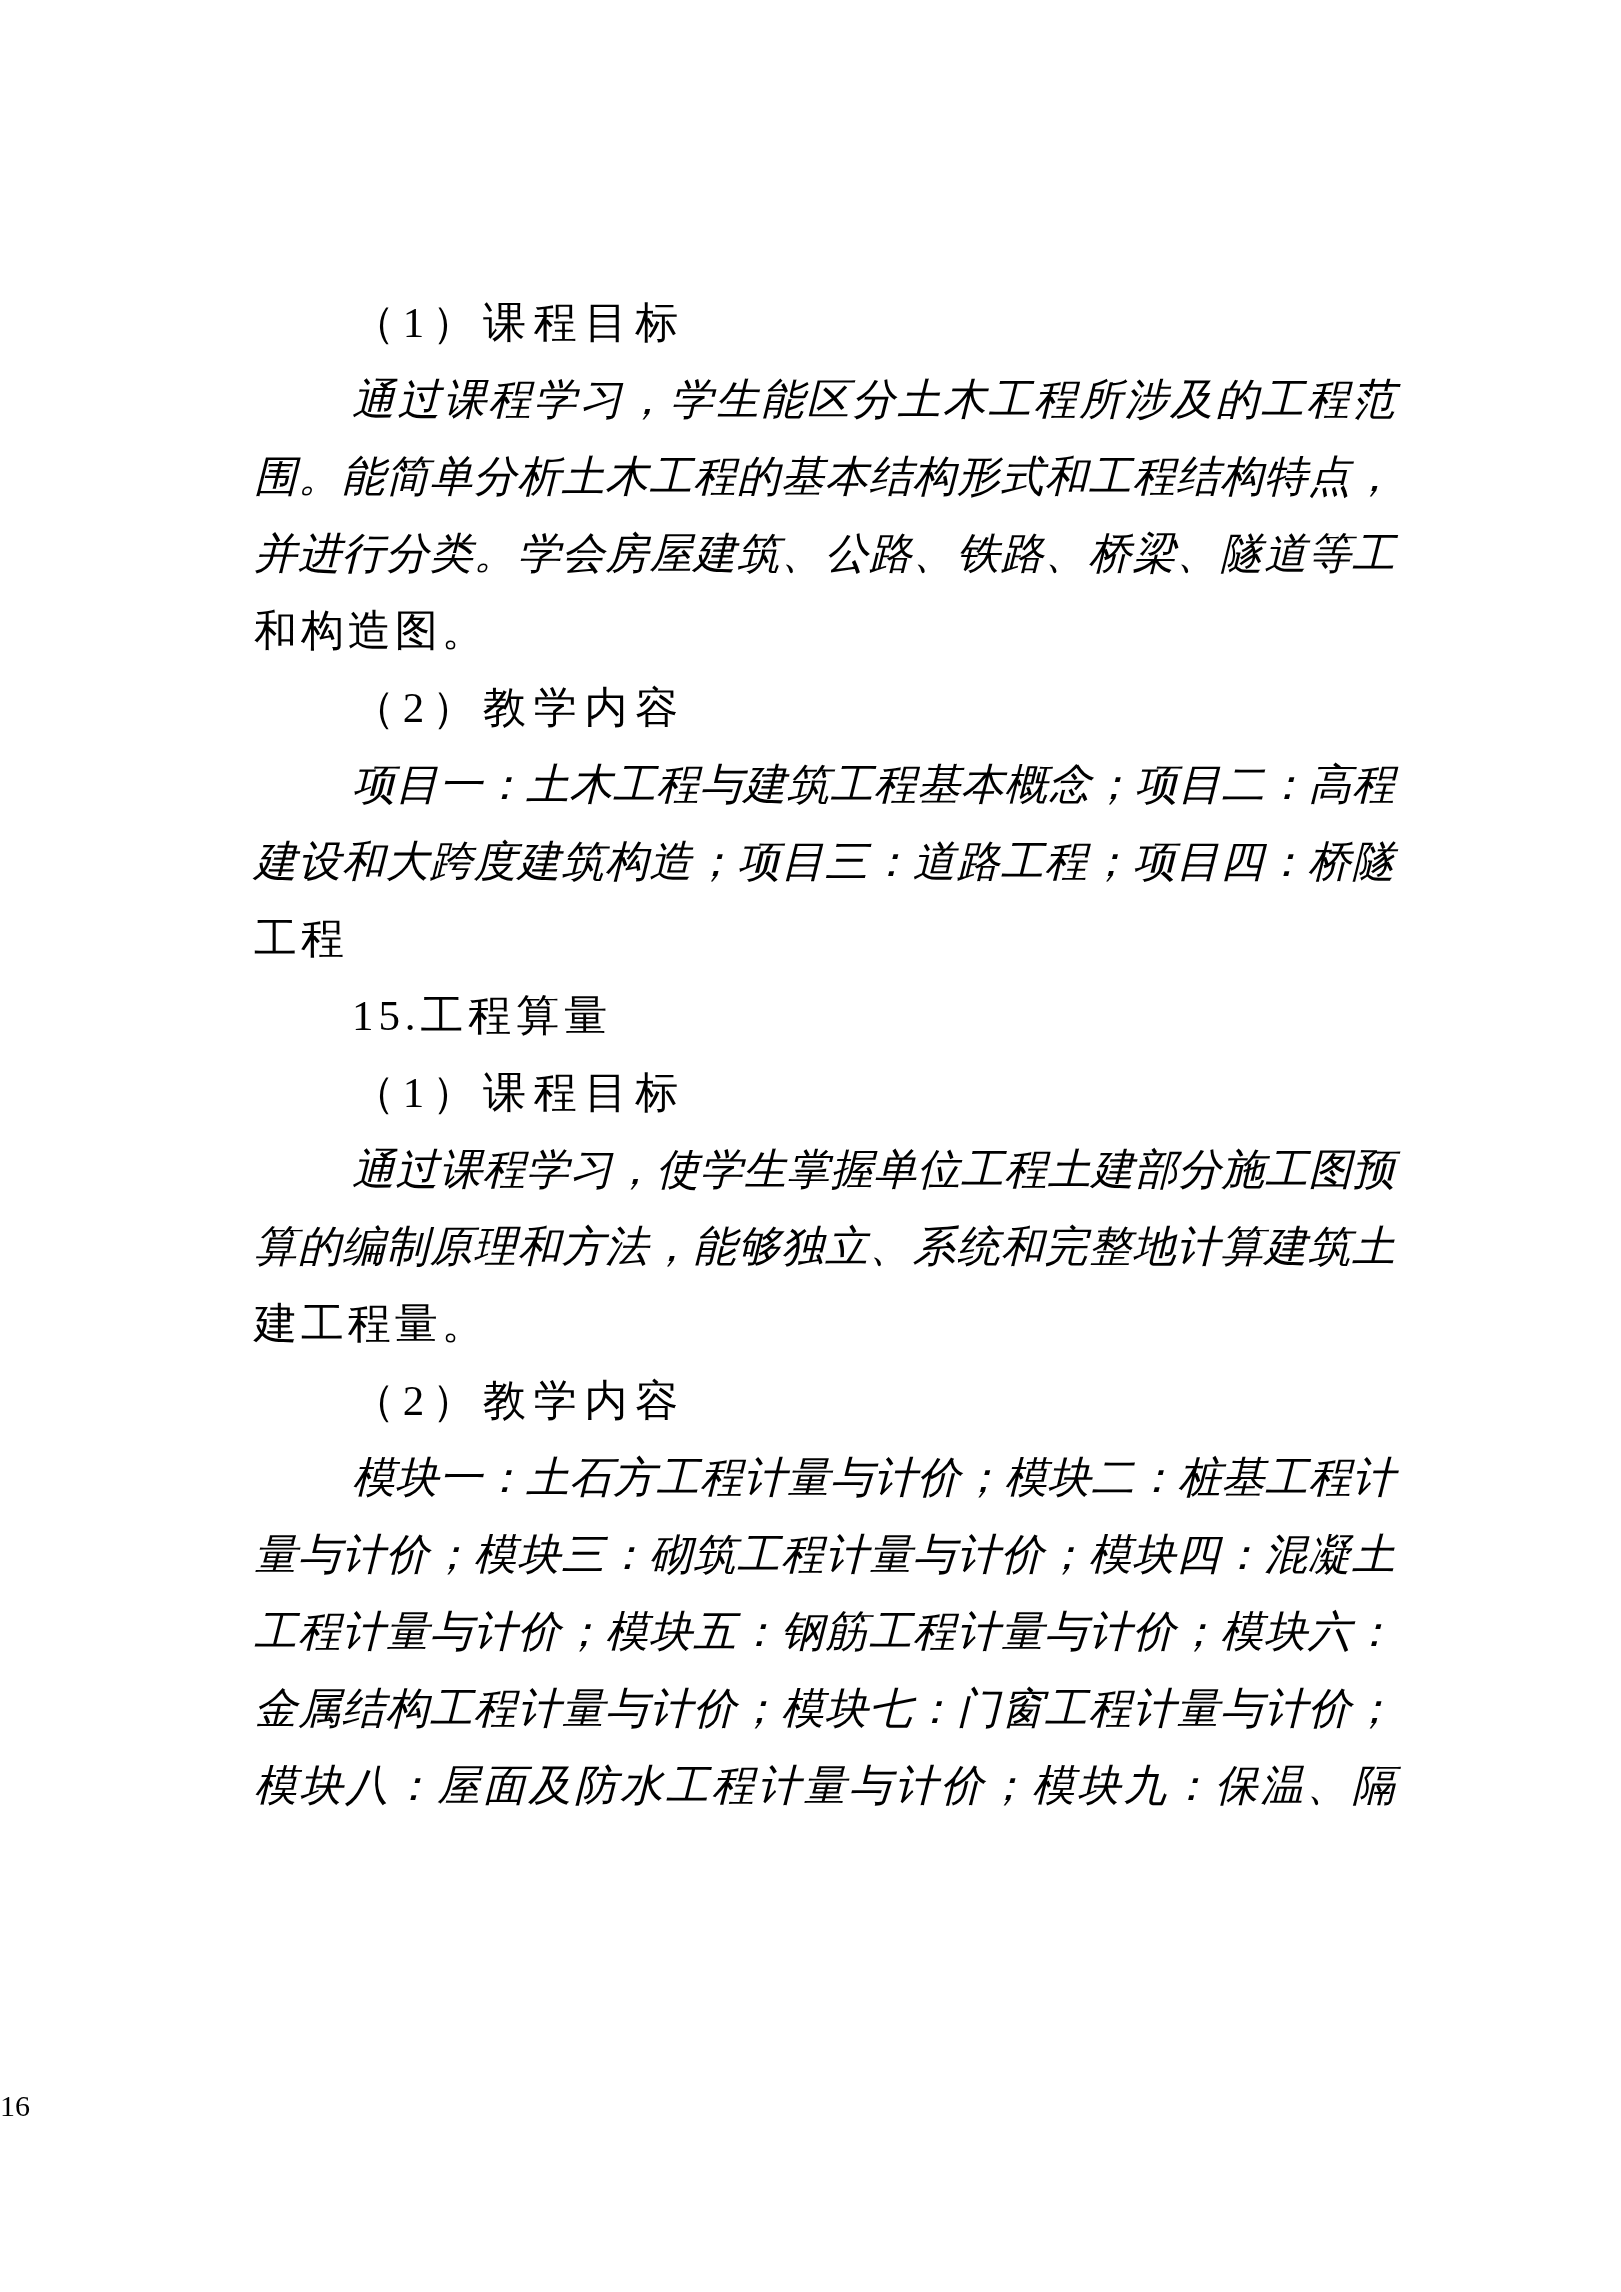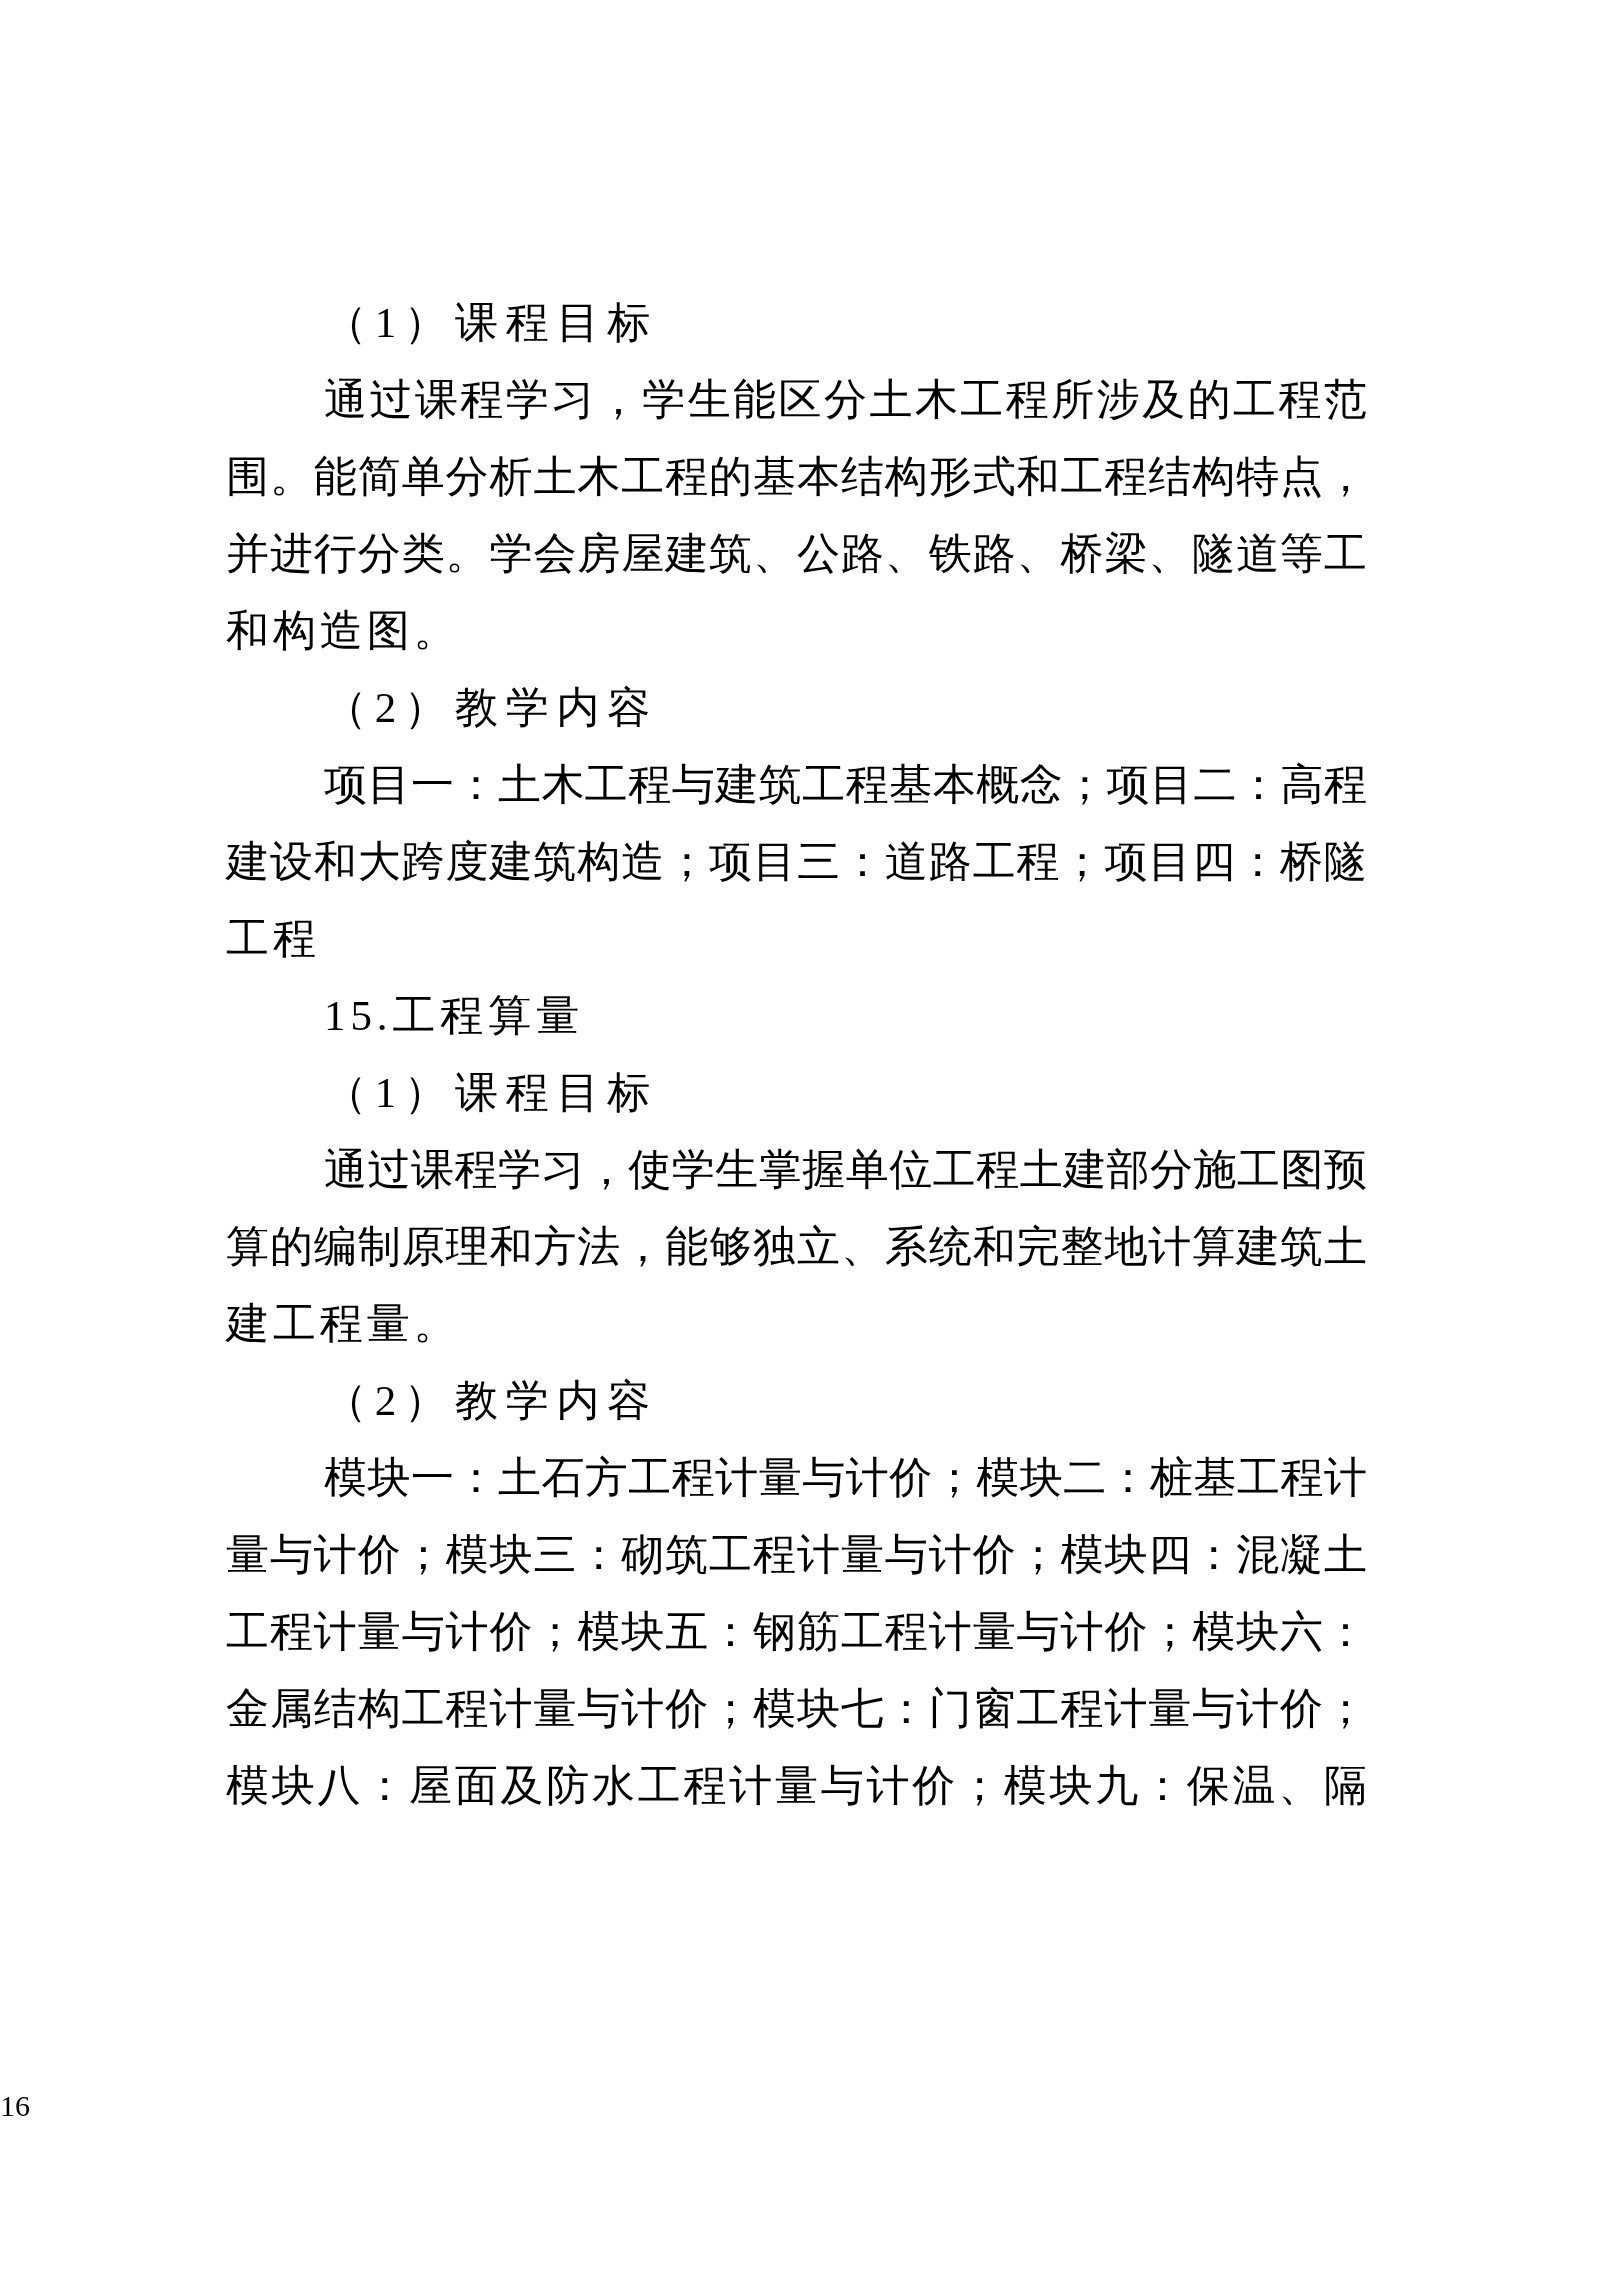--- a/index.html
+++ b/index.html
@@ -11,39 +11,40 @@
     position: relative;
     width: 1621px;
     height: 2293px;
     background: #ffffff;
     color: #000000;
     font-family: "Liberation Serif", "DejaVu Serif", serif;
     overflow: hidden;
   }
   .content {
     position: absolute;
-    left: 226px;
+    left: 254px;
     top: 284px;
     width: 1141px;
   }
   .line {
     height: 77px;
     line-height: 77px;
     font-size: 43px;
     white-space: nowrap;
     letter-spacing: 3.9px;
   }
   
   .line.js {
     white-space: normal;
     letter-spacing: 0;
     text-align: justify;
     text-align-last: justify;
     -moz-text-align-last: justify;
     text-justify: inter-character;
+    font-style: italic;
   }
   
   .line.in { text-indent: 98px; }
   .line.head { letter-spacing: 7.8px; }
   .line.bold { font-weight: normal; letter-spacing: 4.9px; }
   .footer {
     position: absolute;
     top: 2086px;
     left: 0;
     width: 1457px;

